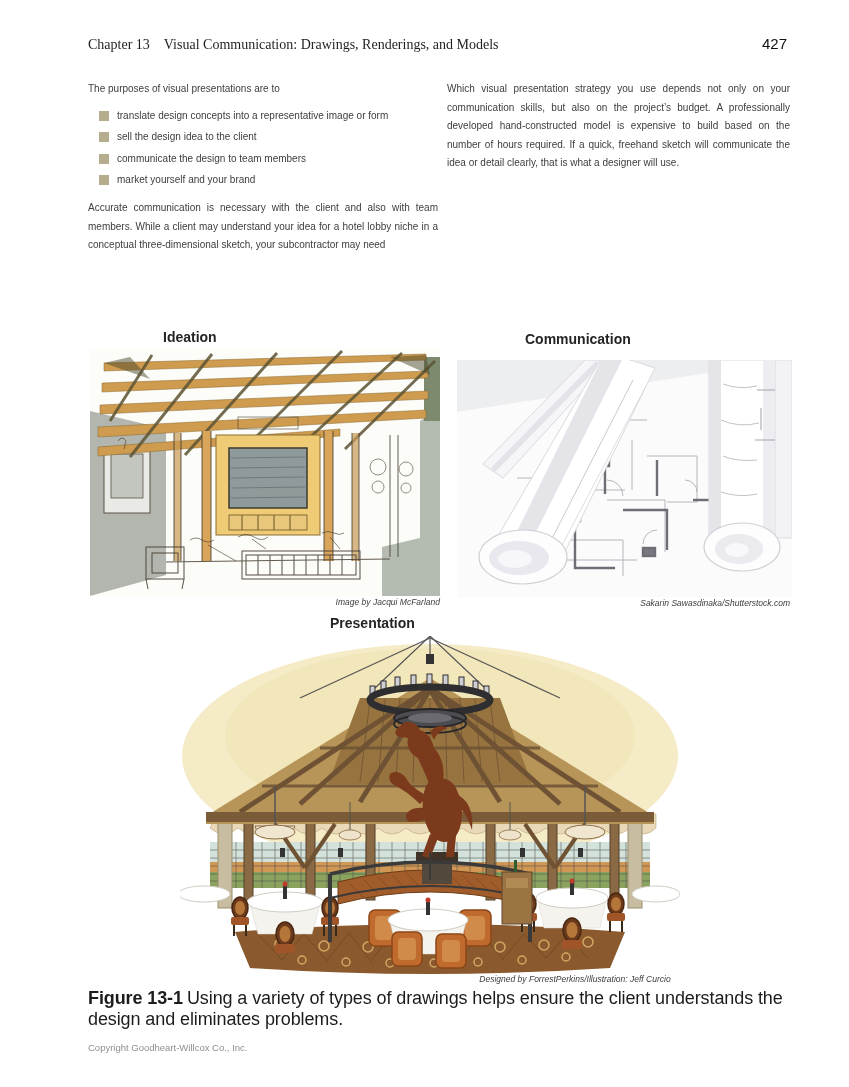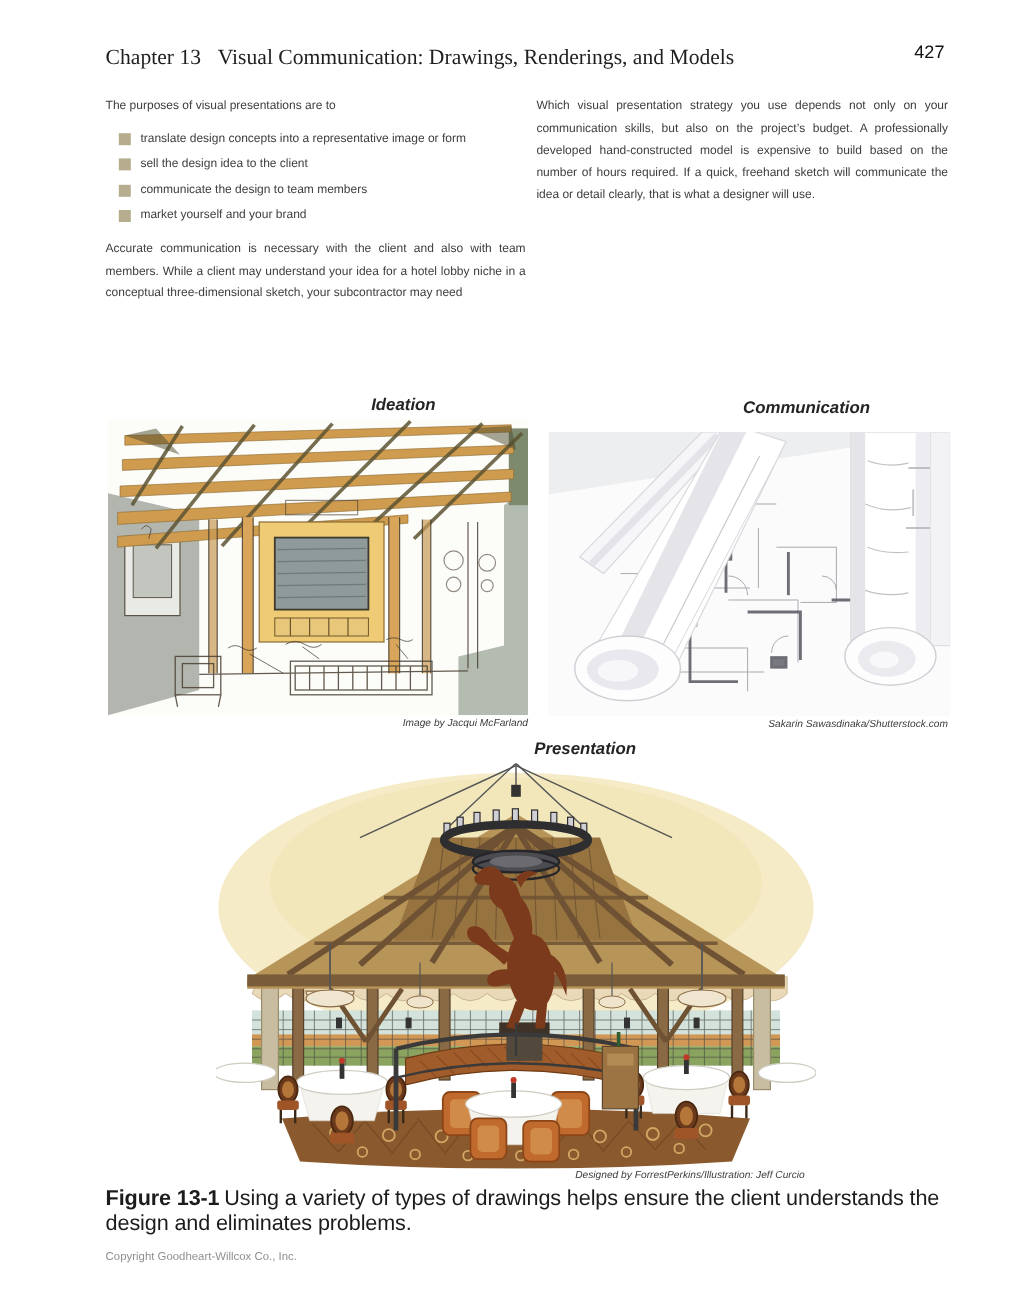--- a/index.html
+++ b/index.html
@@ -5,39 +5,39 @@
   * { margin:0; padding:0; box-sizing:border-box; }
   html,body { background:#e8e8e8; }
   .page {
     position:relative; width:849px; height:1087px; background:#ffffff;
     margin:0 auto; overflow:hidden;
     font-family:"Liberation Sans", sans-serif; color:#3d3d3d;
   }
   
   .running-head {
     position:absolute; left:88px; top:37px;
-    font-family:"Liberation Serif", serif; font-size:18px; color:#1f1f1f;
+    font-family:"Liberation Serif", serif; font-size:14px; color:#1f1f1f;
     white-space:nowrap;
   }
   .running-head .chap { margin-right:14px; }
   .folio {
     position:absolute; top:35px; right:62px;
     font-size:15px; font-weight:normal; color:#111;
   }
   
   .col { position:absolute; top:80px; font-size:10px; line-height:18.6px; text-align:justify; }
   .col-left  { left:88px;  width:350px; }
   .col-right { left:447px; width:343px; }
   .intro { text-align:left; }
   .bullets { margin-top:8px; margin-bottom:9px; }
   .bullet-item { display:flex; gap:8px; margin:3px 0; text-align:left; padding-left:11px; }
   .bullet-sq { flex:0 0 10px; width:10px; height:10px; background:#b5ad8e; margin-top:4px; }
   .para + .para { margin-top:8px; }
   
-  .fig-label { position:absolute; width:200px; text-align:right; font-size:14px; font-weight:bold; color:#242424;font-style:italic; }
+  .fig-label { position:absolute; width:200px; text-align:left; font-size:14px; font-weight:bold; color:#242424; }
   .lbl-ideation     { left:163px; top:329px; }
   .lbl-construction { left:525px; top:331px; }
   .lbl-presentation { left:330px; top:615px; }
   .credit { position:absolute; font-style:italic; font-size:8.5px; color:#3c3c3c; }
   .credit-ideation     { left:240px; top:597px; width:200px; text-align:right; }
   .credit-construction { left:590px; top:598px; width:200px; text-align:right; }
   .credit-presentation { left:425px; top:974px; width:300px; text-align:center; }
   .caption { position:absolute; left:88px; top:988px; width:708px; font-size:18px; letter-spacing:-0.1px; color:#1c1c1c; }
   .caption .cap-label { font-weight:bold; margin-right:4px; }
   .copyright { position:absolute; left:88px; top:1042px; font-size:9.5px; color:#8f8f8f; }

